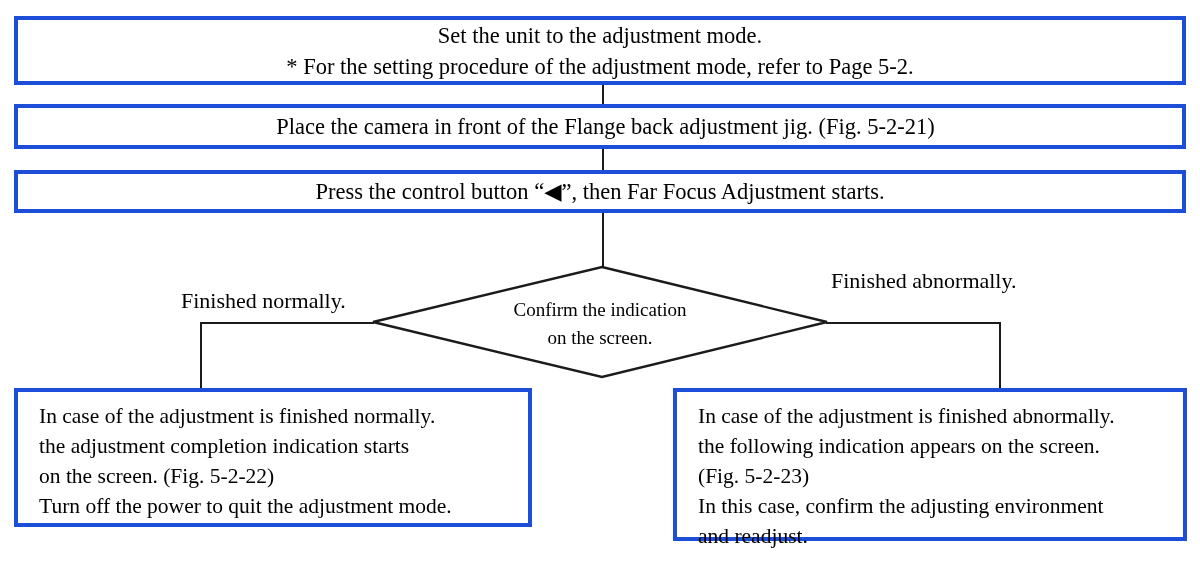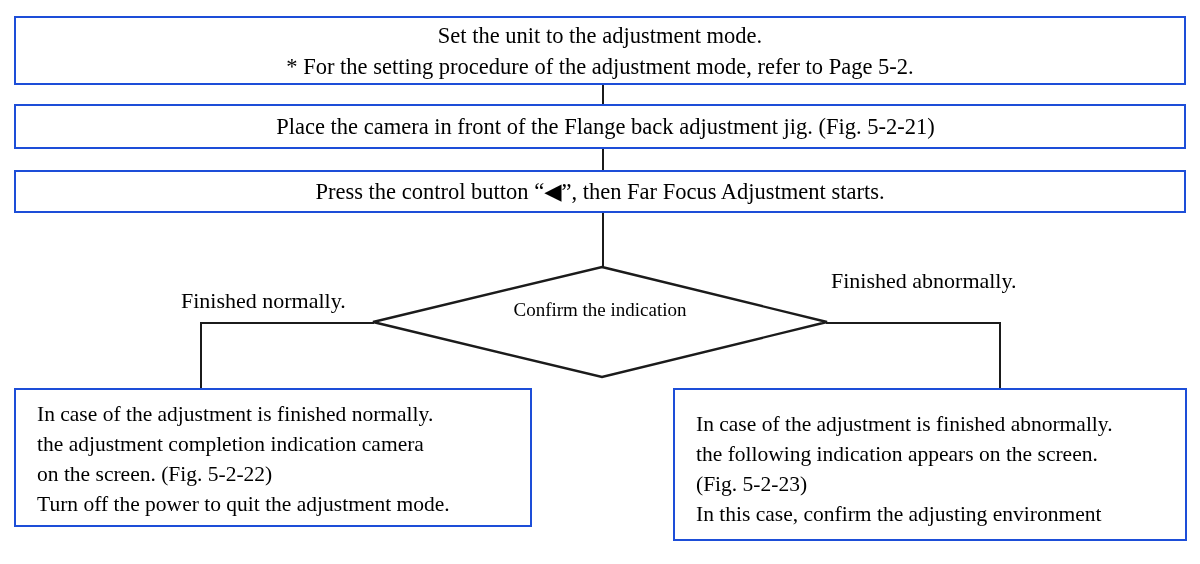--- a/index.html
+++ b/index.html
@@ -15,21 +15,21 @@
     background: #ffffff;
     font-family: "Liberation Serif", "DejaVu Serif", serif;
     color: #000000;
     overflow: hidden;
   }
 
   
   .box {
     position: absolute;
     box-sizing: border-box;
-    border: 2px solid #1d4ed8;
+    border: 4px solid #1d4ed8;
     background: #ffffff;
     display: flex;
     flex-direction: column;
     justify-content: center;
   }
   .box .line {
     display: block;
     white-space: pre;
   }
   .box.center .line {
@@ -48,21 +48,21 @@
   #step-1 { left: 14px;  top: 16px;  width: 1172px; height: 69px; }
   #step-2 { left: 14px;  top: 104px; width: 1172px; height: 45px; }
   #step-3 { left: 14px;  top: 170px; width: 1172px; height: 43px; }
 
   #step-1 .line { font-size: 22.5px; line-height: 31px; }
   #step-2 .line { font-size: 22.5px; line-height: 30px; padding-left: 11px; }
   #step-3 .line { font-size: 22.5px; line-height: 30px; }
 
   
   #outcome-normal   { left: 14px;  top: 388px; width: 518px; height: 139px; }
-  #outcome-abnormal { left: 673px; top: 388px; width: 514px; height: 153px; justify-content: center; }
+  #outcome-abnormal { left: 673px; top: 388px; width: 514px; height: 153px; }
 
   #outcome-normal .line,
   #outcome-abnormal .line {
     font-size: 21.5px;
     line-height: 30px;
   }
 
   
   .vline {
     position: absolute;
@@ -142,37 +142,39 @@
 
   <div class="vline" id="conn-3-d"></div>
 
   <div id="decision-diamond">
     <svg viewBox="0 0 460 114" xmlns="http://www.w3.org/2000/svg">
       <polygon points="232,2 457,57 232,112 3,57" fill="#ffffff" stroke="#1b1b1b" stroke-width="2.4" stroke-linejoin="miter"></polygon>
     </svg>
   </div>
   <div id="decision-label">
     <span class="line">Confirm the indication</span>
+    <span class="line">on the screen.</span>
   </div>
 
   <div class="branch-label" id="label-normal">Finished normally.</div>
   <div class="branch-label" id="label-abnormal">Finished abnormally.</div>
 
   <div class="hline" id="branch-left-h"></div>
   <div class="vline" id="branch-left-v"></div>
   <div class="hline" id="branch-right-h"></div>
   <div class="vline" id="branch-right-v"></div>
 
   <div class="box left-align" id="outcome-normal">
     <span class="line">In case of the adjustment is finished normally.</span>
-    <span class="line">the adjustment completion indication camera</span>
+    <span class="line">the adjustment completion indication starts</span>
     <span class="line">on the screen. (Fig. 5-2-22)</span>
     <span class="line">Turn off the power to quit the adjustment mode.</span>
   </div>
 
   <div class="box left-align" id="outcome-abnormal">
     <span class="line">In case of the adjustment is finished abnormally.</span>
     <span class="line">the following indication appears on the screen.</span>
     <span class="line">(Fig. 5-2-23)</span>
     <span class="line">In this case, confirm the adjusting environment</span>
+    <span class="line">and readjust.</span>
   </div>
 
 </div>
 
 </body></html>

